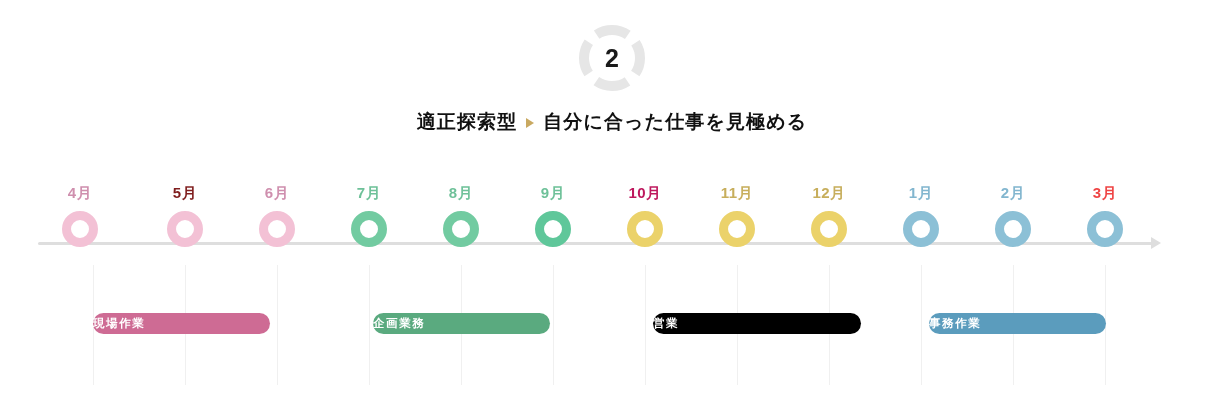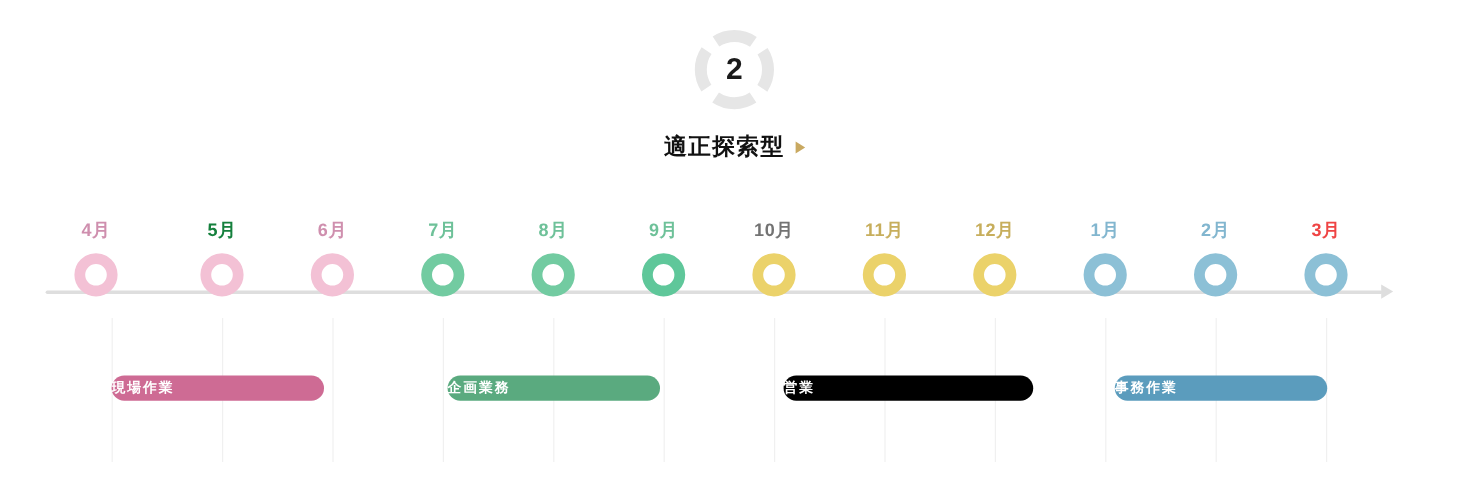--- a/index.html
+++ b/index.html
@@ -157,20 +157,21 @@
     <svg width="72" height="72" viewBox="0 0 72 72">
       <circle id="badge-ring" cx="36" cy="36" r="28" fill="none" stroke="#e6e6e6" stroke-width="10" stroke-dasharray="33 11" stroke-dashoffset="16.5"></circle>
     </svg>
     <span id="badge-number">2</span>
   </div>
 </div>
 
 <div id="title-row">
   <span class="title-text">適正探索型</span>
   <span id="title-sep" style="border-left-color: rgb(201, 169, 97);"></span>
+  <span class="title-text">自分に合った仕事を見極める</span>
 </div>
 
 <div id="timeline">
   <div id="axis-line" style="background: rgb(222, 222, 222);"></div>
   <div id="axis-arrow" style="border-left-color: rgb(222, 222, 222);"></div>
   <div id="guides">
       <div class="guide-line" style="left: 93px; background: rgb(240, 240, 240);"></div>
       <div class="guide-line" style="left: 185px; background: rgb(240, 240, 240);"></div>
       <div class="guide-line" style="left: 277px; background: rgb(240, 240, 240);"></div>
       <div class="guide-line" style="left: 369px; background: rgb(240, 240, 240);"></div>
@@ -182,41 +183,41 @@
       <div class="guide-line" style="left: 921px; background: rgb(240, 240, 240);"></div>
       <div class="guide-line" style="left: 1013px; background: rgb(240, 240, 240);"></div>
       <div class="guide-line" style="left: 1105px; background: rgb(240, 240, 240);"></div>
     </div>
   <div id="nodes">
       <div class="node" style="left: 80px;">
         <div class="node-label" style="color: rgb(207, 143, 174);">4月</div>
         <div class="node-ring" style="border: 9px solid rgb(243, 193, 213);"></div>
       </div>
       <div class="node" style="left: 185px;">
-        <div class="node-label" style="color: #15803d;">5月</div>
+        <div class="node-label" style="color: #7f1d1d;">5月</div>
         <div class="node-ring" style="border: 9px solid rgb(243, 193, 213);"></div>
       </div>
       <div class="node" style="left: 277px;">
         <div class="node-label" style="color: rgb(207, 143, 174);">6月</div>
         <div class="node-ring" style="border: 9px solid rgb(243, 193, 213);"></div>
       </div>
       <div class="node" style="left: 369px;">
         <div class="node-label" style="color: rgb(110, 193, 153);">7月</div>
         <div class="node-ring" style="border: 9px solid rgb(114, 203, 161);"></div>
       </div>
       <div class="node" style="left: 461px;">
         <div class="node-label" style="color: rgb(110, 193, 153);">8月</div>
         <div class="node-ring" style="border: 9px solid rgb(114, 203, 161);"></div>
       </div>
       <div class="node" style="left: 553px;">
         <div class="node-label" style="color: rgb(110, 193, 153);">9月</div>
         <div class="node-ring" style="border: 9px solid rgb(95, 199, 154);"></div>
       </div>
       <div class="node" style="left: 645px;">
-        <div class="node-label" style="color: #737373;">10月</div>
+        <div class="node-label" style="color: #be185d;">10月</div>
         <div class="node-ring" style="border: 9px solid rgb(235, 210, 106);"></div>
       </div>
       <div class="node" style="left: 737px;">
         <div class="node-label" style="color: rgb(199, 174, 92);">11月</div>
         <div class="node-ring" style="border: 9px solid rgb(235, 210, 106);"></div>
       </div>
       <div class="node" style="left: 829px;">
         <div class="node-label" style="color: rgb(199, 174, 92);">12月</div>
         <div class="node-ring" style="border: 9px solid rgb(235, 210, 106);"></div>
       </div>

